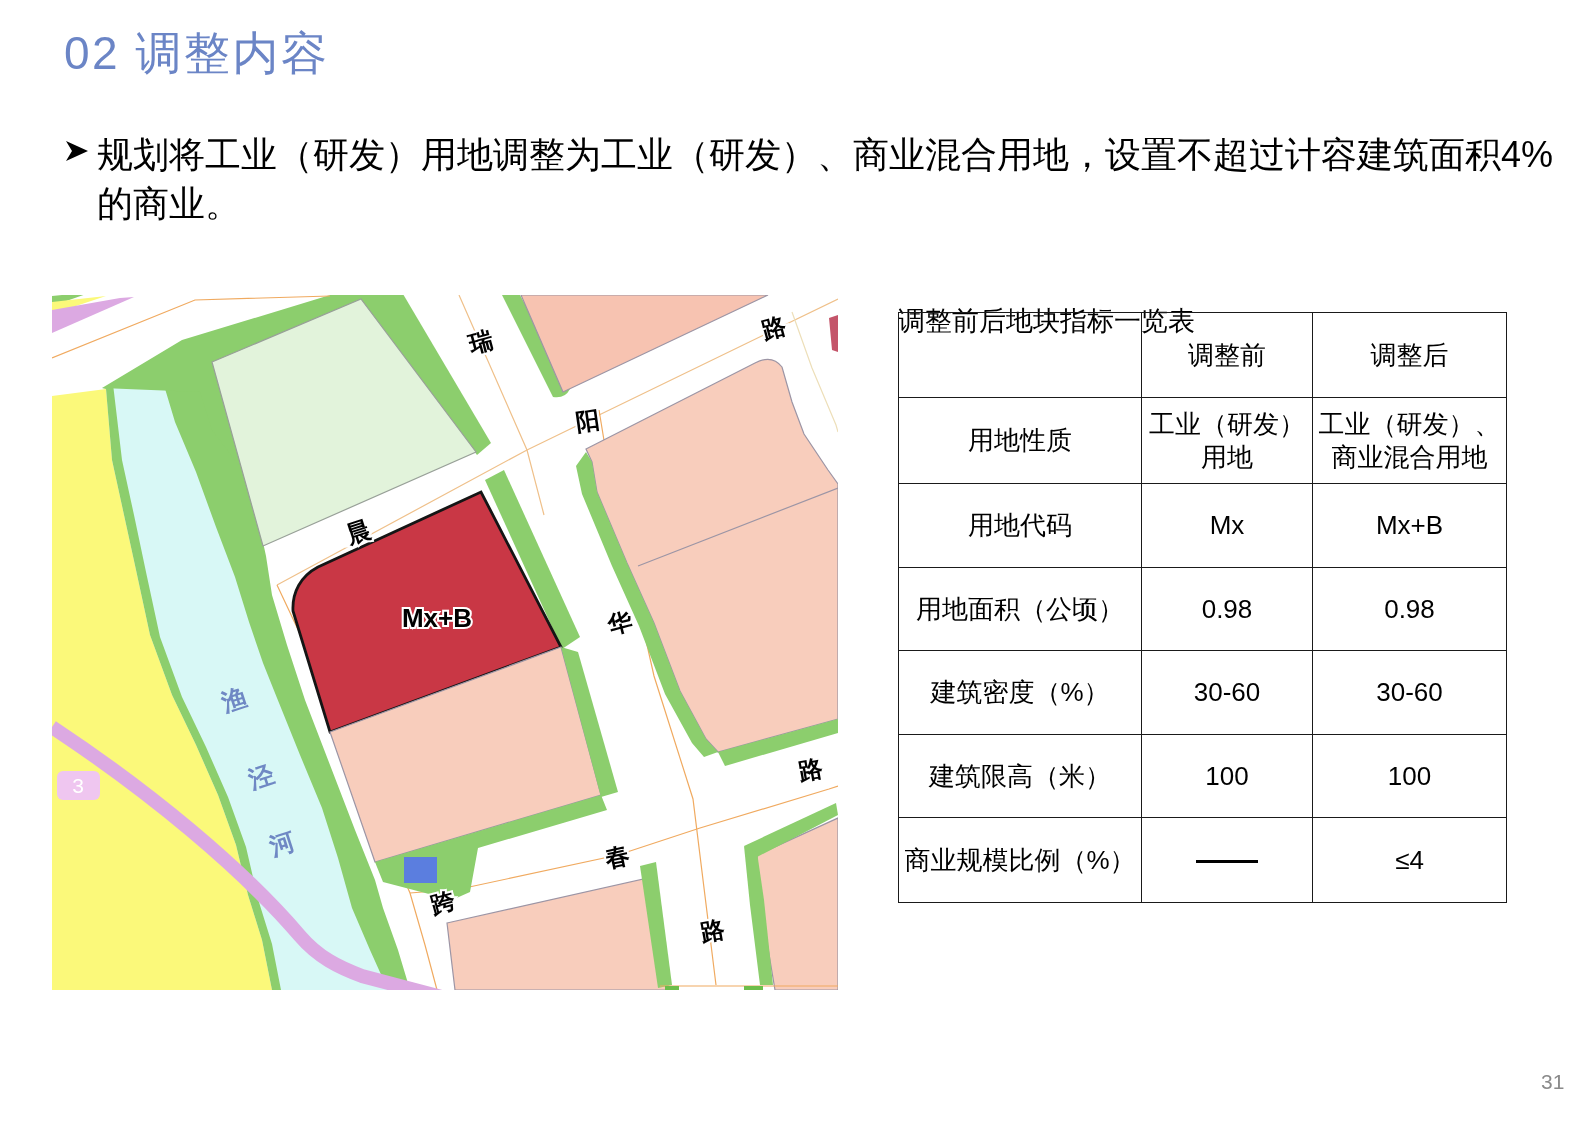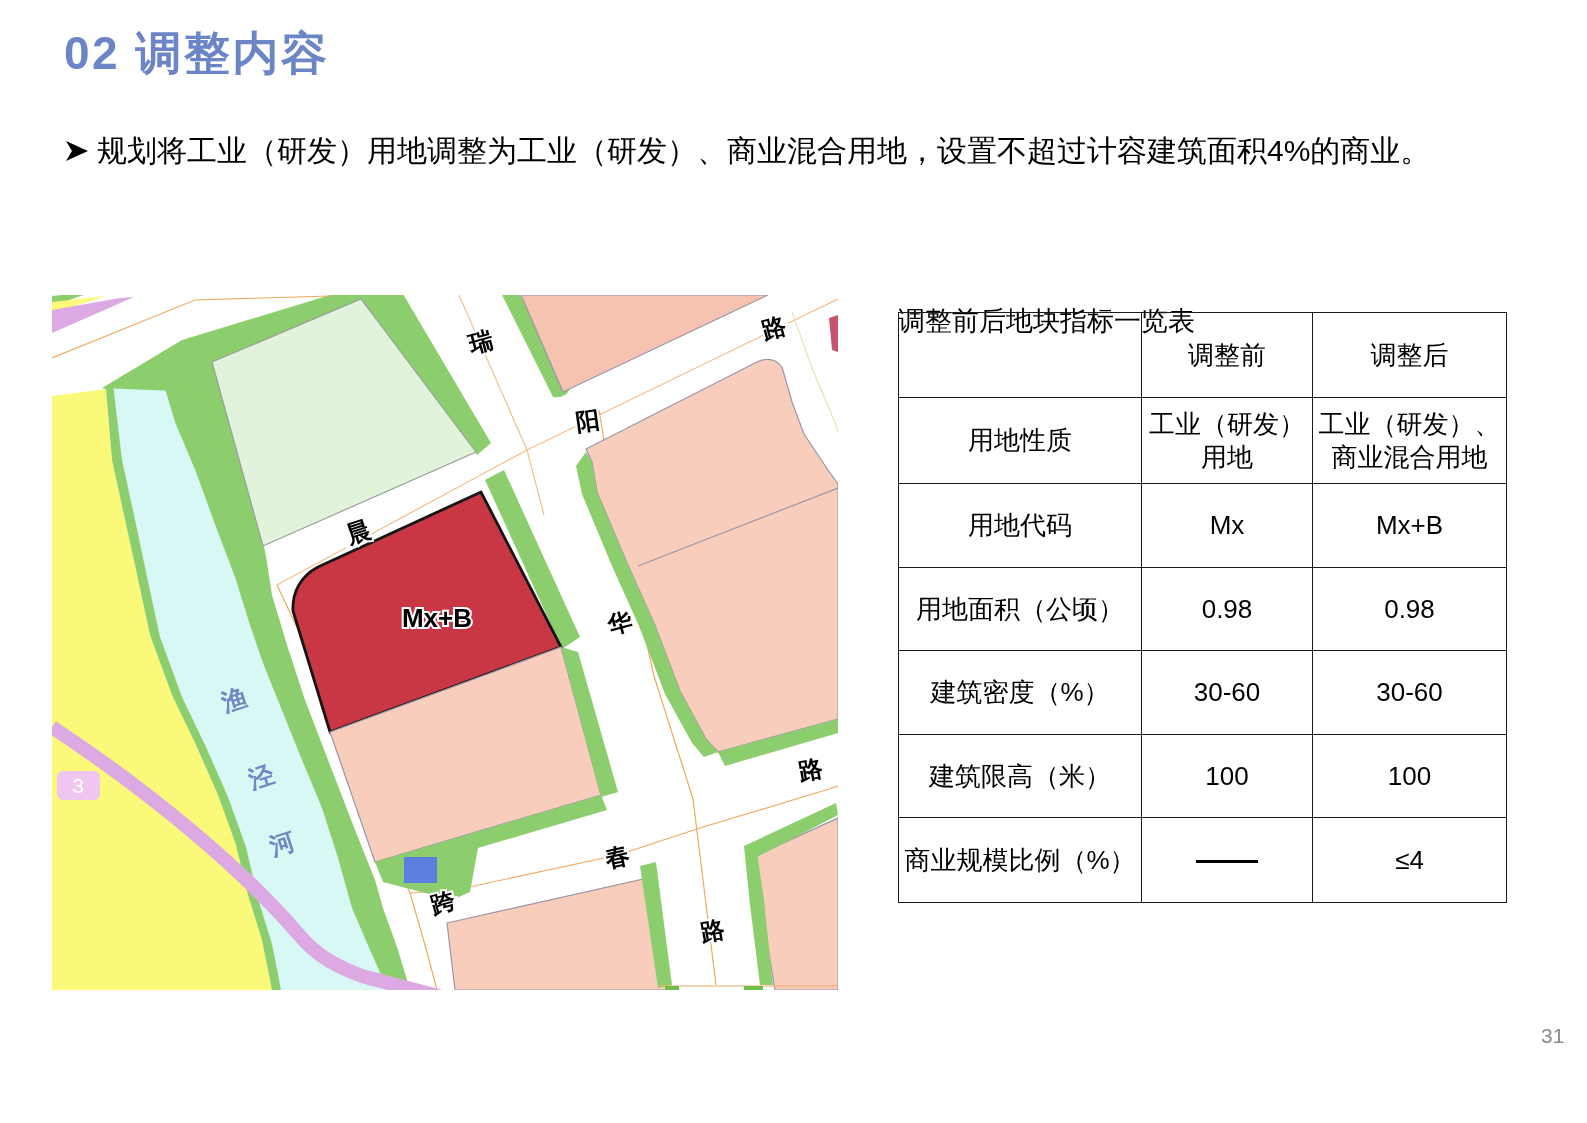--- a/index.html
+++ b/index.html
@@ -3,27 +3,27 @@
 <meta charset="utf-8">
 <style>
   html,body{margin:0;padding:0;}
   body{width:1587px;height:1123px;position:relative;background:#ffffff;
        font-family:"Liberation Sans",sans-serif;overflow:hidden;}
   .abs{position:absolute;}
 </style>
 </head>
 <body>
 
-<div class="abs" style="left:64px;top:23px;font-size:46px;font-weight:bold;color:#6B85C6;letter-spacing:2.5px;">02 调整内容</div>
+<div class="abs" style="left:64px;top:23px;font-size:46px;font-weight:normal;color:#6B85C6;letter-spacing:2.5px;">02 调整内容</div>
 
 <svg class="abs" style="left:64px;top:138px;" width="26" height="26" viewBox="0 0 26 26">
     <polygon points="2,3 24,13 2,23 8,13" fill="#000"></polygon>
   </svg>
 
-<div class="abs" style="left:97px;top:131px;font-size:30px;color:#000;">规划将工业（研发）用地调整为工业（研发）、商业混合用地，设置不超过计容建筑面积4%的商业。</div>
+<div class="abs" style="left:97px;top:131px;font-size:36px;color:#000;">规划将工业（研发）用地调整为工业（研发）、商业混合用地，设置不超过计容建筑面积4%的商业。</div>
 
 <svg class="abs" style="left:52px;top:295px;" width="786" height="695" viewBox="52 295 786 695">
 
   <rect x="52" y="295" width="786" height="695" fill="#ffffff"></rect>
 
   <path d="M52,396 L106,389 L112,460 L124,515 L136,570 L150,635 L172,695 L196,745 L218,795 L236,845 L248,895 L262,940 L272,990 L52,990 Z" fill="#FBF97A"></path>
 
   <path d="M102,388 L215,380 L222,410 L238,452 L255,505 L266,556 L272,595 L287,645 L305,700 L330,765 L355,830 L375,880 L383,908 L398,950 L410,990 L272,990 L262,940 L248,895 L236,845 L218,795 L196,745 L172,695 L150,635 L136,570 L124,515 L112,460 L106,389 Z" fill="#8CCE6D"></path>
 
   <path d="M113,384 L163,382 L175,422 L196,472 L216,527 L235,577 L249,622 L263,663 L277,698 L300,755 L322,808 L338,858 L352,908 L370,950 L388,990 L281,990 L272,944 L258,899 L246,847 L228,797 L206,747 L182,697 L160,637 L146,572 L134,515 L122,460 Z" fill="#D8F8F6"></path>
@@ -181,13 +181,13 @@
         <td class="c">商业规模比例（%）</td>
         <td class="c"><span style="display:inline-block;width:62px;height:3px;background:#000;vertical-align:middle;"></span></td>
         <td class="c">≤4</td>
       </tr>
 </tbody>
   </table>
 <style>
   td.c{border:1.3px solid #1a1a1a;text-align:center;vertical-align:middle;padding:0;line-height:1.25;margin-top:35px;}
 </style>
 
-<div class="abs" style="left:1541px;top:1024px;font-size:21px;color:#8A8A8A;">31</div>
+<div class="abs" style="left:1541px;top:1070px;font-size:21px;color:#8A8A8A;">31</div>
 
 </body></html>

